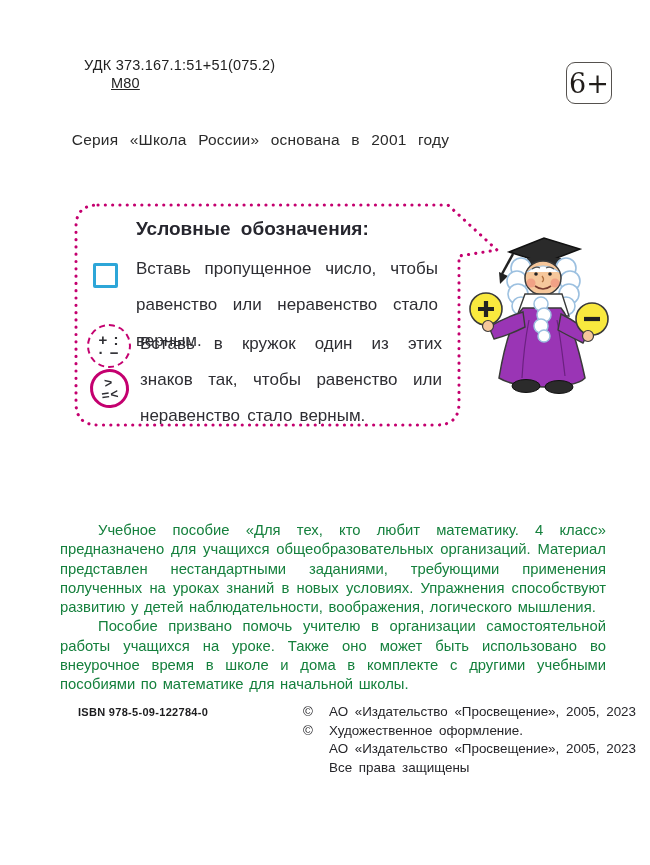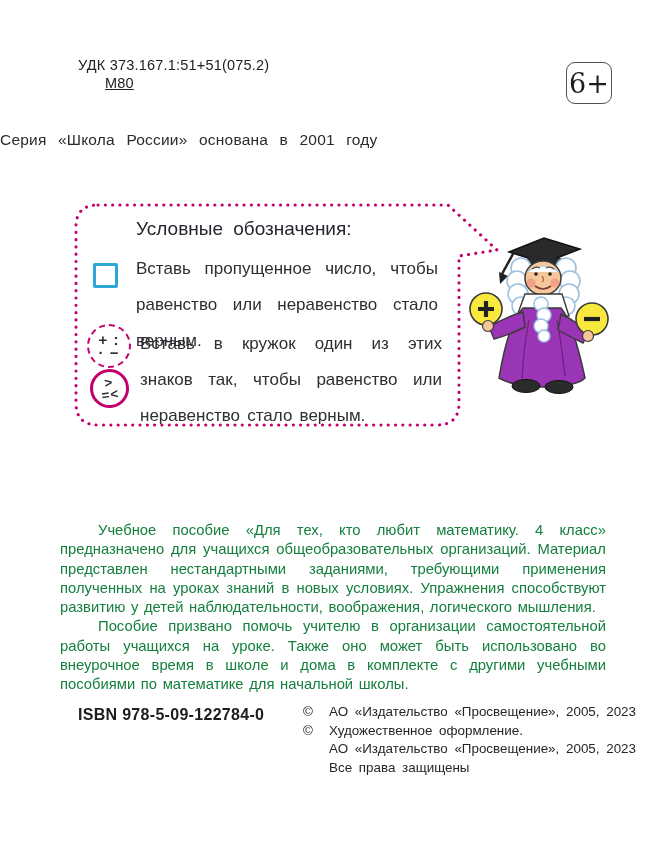--- a/index.html
+++ b/index.html
@@ -7,37 +7,37 @@
   body { font-family: "Liberation Sans", sans-serif; color:#2b2b2b; }
   .page {
     position: relative;
     width: 650px; height: 865px;
     margin: 0 auto;
     background: #ffffff;
     overflow: hidden;
   }
 
   
-  .imprint { position:absolute; left:78px; top:56px; font-size:14.5px; line-height:18px; color:#222; letter-spacing:.2px; }
+  .imprint { position:absolute; left:84px; top:56px; font-size:14.5px; line-height:18px; color:#222; letter-spacing:.2px; }
   .imprint .code { margin-left:27px;text-decoration:underline; }
 
   .age-badge {
     position:absolute; left:566px; top:62px; width:46px; height:42px;
     border:1.6px solid #55514e; border-radius:9px;
     display:flex; align-items:center; justify-content:center;
     font-family:"DejaVu Serif","Liberation Serif",serif;
     font-size:27px; color:#211d1a;
   }
 
-  .series { position:absolute; left:0; top:131px; width:521px; text-align:left; font-size:15.5px; color:#2b2b2b; word-spacing:7px; letter-spacing:.2px; }
+  .series { position:absolute; left:0; top:131px; width:521px; text-align:center; font-size:15.5px; color:#2b2b2b; word-spacing:7px; letter-spacing:.2px; }
 
   
   .legend-outline { position:absolute; left:60px; top:195px; width:460px; height:245px; pointer-events:none; }
   .legend-content { position:absolute; left:76px; top:205px; width:383px; height:218px; }
-  .legend-title { position:absolute; left:60px; top:13px; font-size:19px; font-weight:normal; color:#26262e; word-spacing:5px; }
+  .legend-title { position:absolute; left:60px; top:13px; font-size:19px; font-weight:bold; color:#26262e; word-spacing:5px; }
 
   .sq-icon { position:absolute; left:17px; top:58px; width:25px; height:25px; border:3px solid #2da6d8; border-radius:2px; background:#fff; }
 
   .legend-text { position:absolute; width:302px; font-size:17px; line-height:36px; text-align:justify; color:#2e2e33; word-spacing:2.5px; }
   .legend-text.t1 { left:60px; top:46px; }
   .legend-text.t2 { left:64px; top:121px; }
 
   .circle-icon {
     position:absolute; border-radius:50%;
     display:flex; flex-direction:column; align-items:center; justify-content:center;
@@ -46,21 +46,21 @@
   .circle-icon .ln { line-height:13px; font-size:15px; letter-spacing:1px; }
   .circ1 { left:11px; top:119px; width:44px; height:44px; border:2.5px dashed #c4006f; }
   .circ2 { left:14px; top:164px; width:39px; height:39px; border:3px solid #c4006f; transform:rotate(-8deg); }
   .circ2 .ln { font-size:13.5px; line-height:12px; }
 
   
   .annotation { position:absolute; left:60px; top:521px; width:546px; font-size:14.8px; line-height:19.3px; text-align:justify; color:#15803d; word-spacing:1.5px; }
   .annotation p { text-indent:38px; }
 
   
-  .isbn { position:absolute; left:78px; top:706px; font-size:16px; font-weight:bold; color:#1d1d1f; letter-spacing:.3px; }
+  .isbn { position:absolute; left:78px; top:706px; font-size:11px; font-weight:bold; color:#1d1d1f; letter-spacing:.3px; }
   .copyright { position:absolute; left:303px; top:703px; font-size:13.4px; line-height:18.6px; color:#26262a; word-spacing:3px; }
   .copyright .row { display:flex; }
   .copyright .sym { width:26px; flex:0 0 26px; }
 </style>
 </head>
 <body>
 
 <div class="page">
 
   <div class="imprint">

